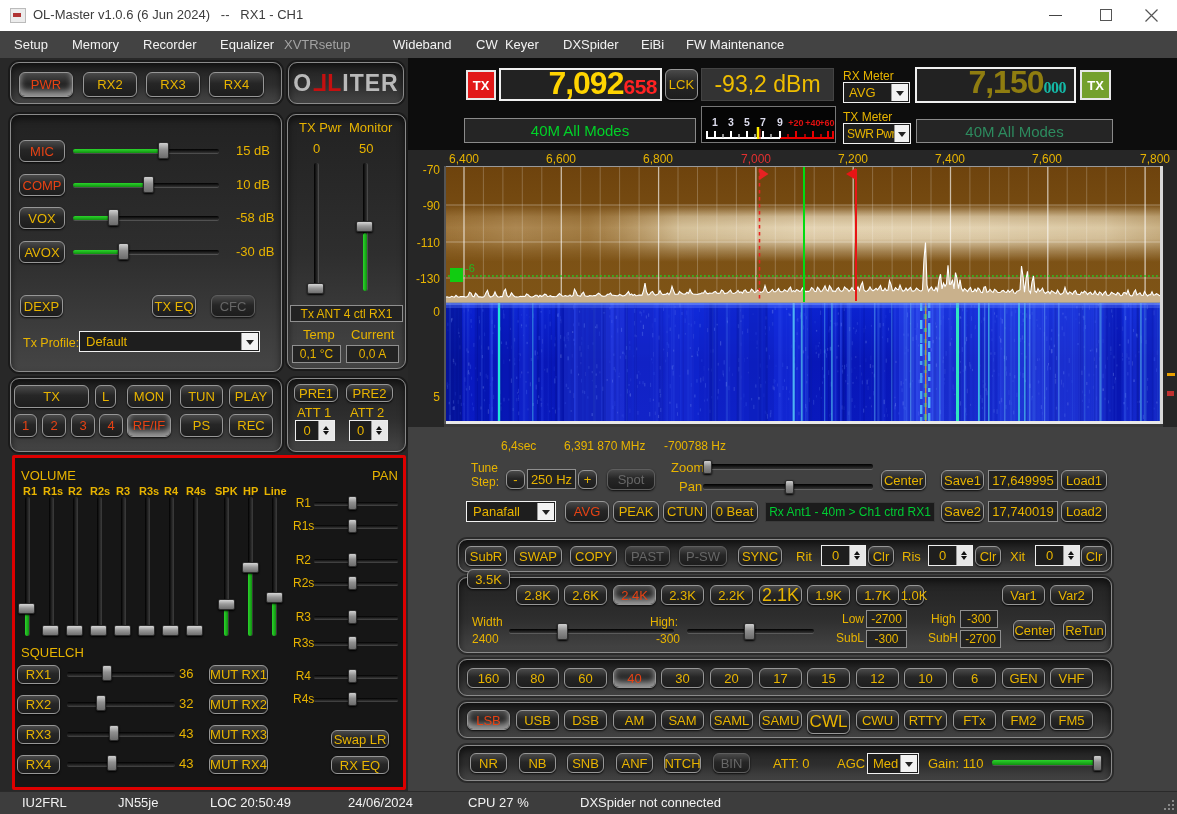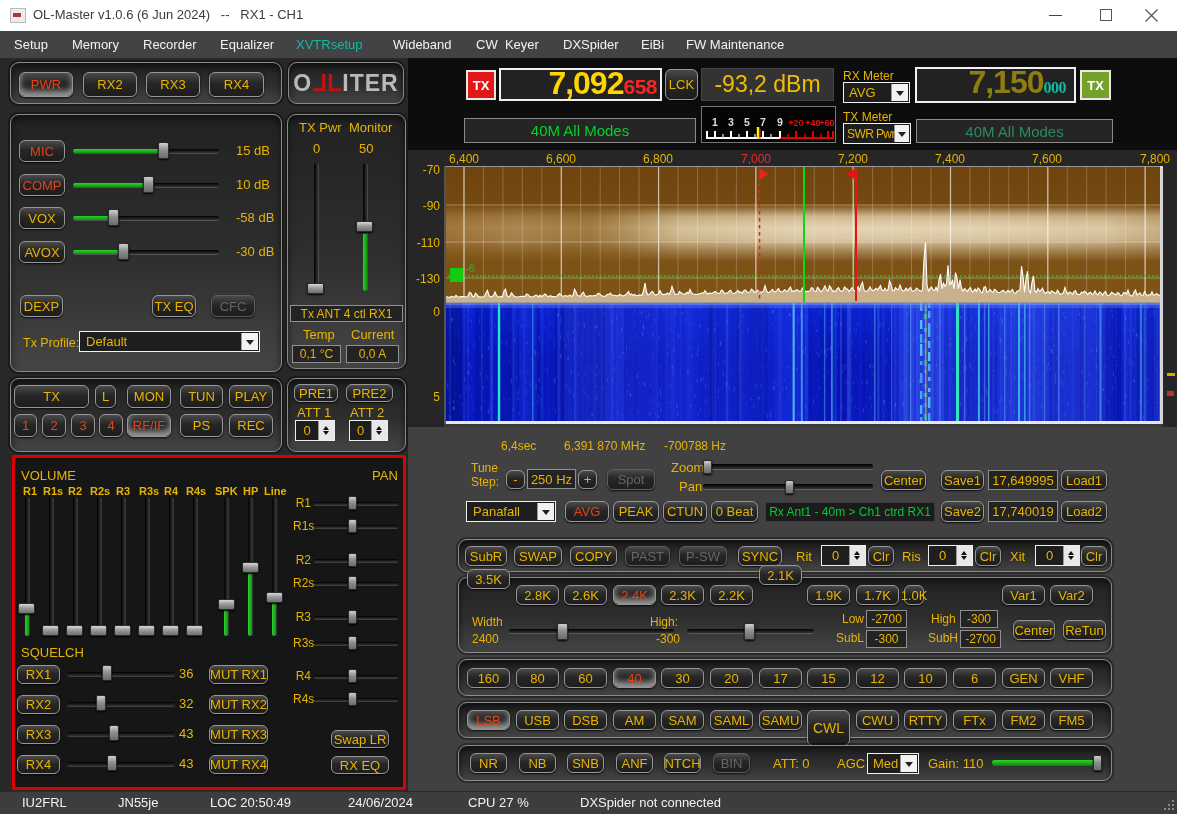--- a/index.html
+++ b/index.html
@@ -45,21 +45,21 @@
 <div class="abs" style="left:1049px;top:15px;width:13px;height:1px;background:#444;"></div>
 <div class="abs" style="left:1100px;top:9px;width:12px;height:12px;border:1px solid #555;"></div>
 <svg class="abs" style="left:1145px;top:9px" width="13" height="13">
       <path d="M0.5,0.5 L12.5,12.5 M12.5,0.5 L0.5,12.5" stroke="#555" stroke-width="1.2"></path>
     </svg>
 <div class="abs" style="left:0px;top:31px;width:1177px;height:27px;background:#434343;"></div>
 <div class="abs" style="left:14px;top:37px;font-size:13px;color:#f2f2f2;">Setup</div>
 <div class="abs" style="left:72px;top:37px;font-size:13px;color:#f2f2f2;">Memory</div>
 <div class="abs" style="left:143px;top:37px;font-size:13px;color:#f2f2f2;">Recorder</div>
 <div class="abs" style="left:220px;top:37px;font-size:13px;color:#f2f2f2;">Equalizer</div>
-<div class="abs" style="left:296px;top:37px;font-size:13px;color:#14b8a6;">XVTRsetup</div>
+<div class="abs" style="left:284px;top:37px;font-size:13px;color:#a3a3a3;">XVTRsetup</div>
 <div class="abs" style="left:393px;top:37px;font-size:13px;color:#f2f2f2;">Wideband</div>
 <div class="abs" style="left:476px;top:37px;font-size:13px;color:#f2f2f2;">CW&nbsp;&nbsp;Keyer</div>
 <div class="abs" style="left:563px;top:37px;font-size:13px;color:#f2f2f2;">DXSpider</div>
 <div class="abs" style="left:641px;top:37px;font-size:13px;color:#f2f2f2;">EiBi</div>
 <div class="abs" style="left:686px;top:37px;font-size:13px;color:#f2f2f2;">FW Maintenance</div>
 <div class="abs" style="left:408px;top:58px;width:769px;height:92px;background:#0d0d0d;"></div>
 <div class="abs" style="left:408px;top:150px;width:769px;height:277px;background:#262626;"></div>
 <div class="abs" style="left:408px;top:427px;width:769px;height:364px;background:#414141;"></div>
 <div class="abs" style="left:0px;top:791px;width:1177px;height:23px;background:#3d3d3d;border-top:1px solid #2a2a2a;"></div>
 <div class="abs" style="left:22px;top:795px;font-size:13px;color:#f2f2f2;">IU2FRL</div>
@@ -1712,21 +1712,21 @@
       <span class="ud"></span>
     </div>
 <div class="abs btn" style="left:1081px;top:546px;width:26px;height:20px;font-size:13px;">Clr</div>
 <div class="abs panel" style="left:458px;top:577px;width:654px;height:76px;"></div>
 <div class="abs btn" style="left:467px;top:569px;width:43px;height:20px;font-size:13px;text-align:right;">3.5K</div>
 <div class="abs btn" style="left:516px;top:585px;width:43px;height:20px;font-size:13px;">2.8K</div>
 <div class="abs btn" style="left:564px;top:585px;width:43px;height:20px;font-size:13px;">2.6K</div>
 <div class="abs btn red on" style="left:613px;top:585px;width:43px;height:20px;font-size:13px;">2.4K</div>
 <div class="abs btn" style="left:661px;top:585px;width:43px;height:20px;font-size:13px;">2.3K</div>
 <div class="abs btn" style="left:710px;top:585px;width:43px;height:20px;font-size:13px;">2.2K</div>
-<div class="abs btn" style="left:759px;top:565px;width:43px;height:20px;font-size:13px;">2.1K</div>
+<div class="abs btn" style="left:759px;top:585px;width:43px;height:20px;font-size:18px;">2.1K</div>
 <div class="abs btn" style="left:807px;top:585px;width:43px;height:20px;font-size:13px;">1.9K</div>
 <div class="abs btn" style="left:856px;top:585px;width:43px;height:20px;font-size:13px;">1.7K</div>
 <div class="abs btn" style="left:904px;top:585px;width:20px;height:20px;font-size:13px;">1.0K</div>
 <div class="abs btn" style="left:1002px;top:585px;width:43px;height:20px;font-size:13px;">Var1</div>
 <div class="abs btn" style="left:1050px;top:585px;width:43px;height:20px;font-size:13px;">Var2</div>
 <div class="abs ylab" style="left:472px;top:615px;font-size:12px;">Width</div>
 <div class="abs ylab" style="left:472px;top:632px;font-size:12px;">2400</div>
 <div class="abs htrack" style="left:509px;top:629px;width:165px;"></div>
 <div class="abs hthumb" style="left:557px;top:623px;"></div>
 <div class="abs ylab" style="left:650px;top:615px;font-size:12px;">High:</div>
@@ -1758,21 +1758,21 @@
 <div class="abs btn" style="left:1002px;top:668px;width:43px;height:20px;font-size:13px;">GEN</div>
 <div class="abs btn" style="left:1050px;top:668px;width:43px;height:20px;font-size:13px;">VHF</div>
 <div class="abs panel" style="left:458px;top:702px;width:654px;height:36px;"></div>
 <div class="abs btn red on" style="left:467px;top:710px;width:43px;height:20px;font-size:13px;">LSB</div>
 <div class="abs btn" style="left:516px;top:710px;width:43px;height:20px;font-size:13px;">USB</div>
 <div class="abs btn" style="left:564px;top:710px;width:43px;height:20px;font-size:13px;">DSB</div>
 <div class="abs btn" style="left:613px;top:710px;width:43px;height:20px;font-size:13px;">AM</div>
 <div class="abs btn" style="left:661px;top:710px;width:43px;height:20px;font-size:13px;">SAM</div>
 <div class="abs btn" style="left:710px;top:710px;width:43px;height:20px;font-size:13px;">SAML</div>
 <div class="abs btn" style="left:759px;top:710px;width:43px;height:20px;font-size:13px;">SAMU</div>
-<div class="abs btn" style="left:807px;top:710px;width:43px;height:36px;font-size:14px;">CWL</div>
+<div class="abs btn" style="left:807px;top:710px;width:43px;height:24px;font-size:17px;">CWL</div>
 <div class="abs btn" style="left:856px;top:710px;width:43px;height:20px;font-size:13px;">CWU</div>
 <div class="abs btn" style="left:904px;top:710px;width:43px;height:20px;font-size:13px;">RTTY</div>
 <div class="abs btn" style="left:953px;top:710px;width:43px;height:20px;font-size:13px;">FTx</div>
 <div class="abs btn" style="left:1002px;top:710px;width:43px;height:20px;font-size:13px;">FM2</div>
 <div class="abs btn" style="left:1050px;top:710px;width:43px;height:20px;font-size:13px;">FM5</div>
 <div class="abs panel" style="left:458px;top:745px;width:654px;height:36px;"></div>
 <div class="abs btn" style="left:470px;top:753px;width:37px;height:20px;font-size:13px;">NR</div>
 <div class="abs btn" style="left:519px;top:753px;width:37px;height:20px;font-size:13px;">NB</div>
 <div class="abs btn" style="left:567px;top:753px;width:37px;height:20px;font-size:13px;">SNB</div>
 <div class="abs btn" style="left:616px;top:753px;width:37px;height:20px;font-size:13px;">ANF</div>

